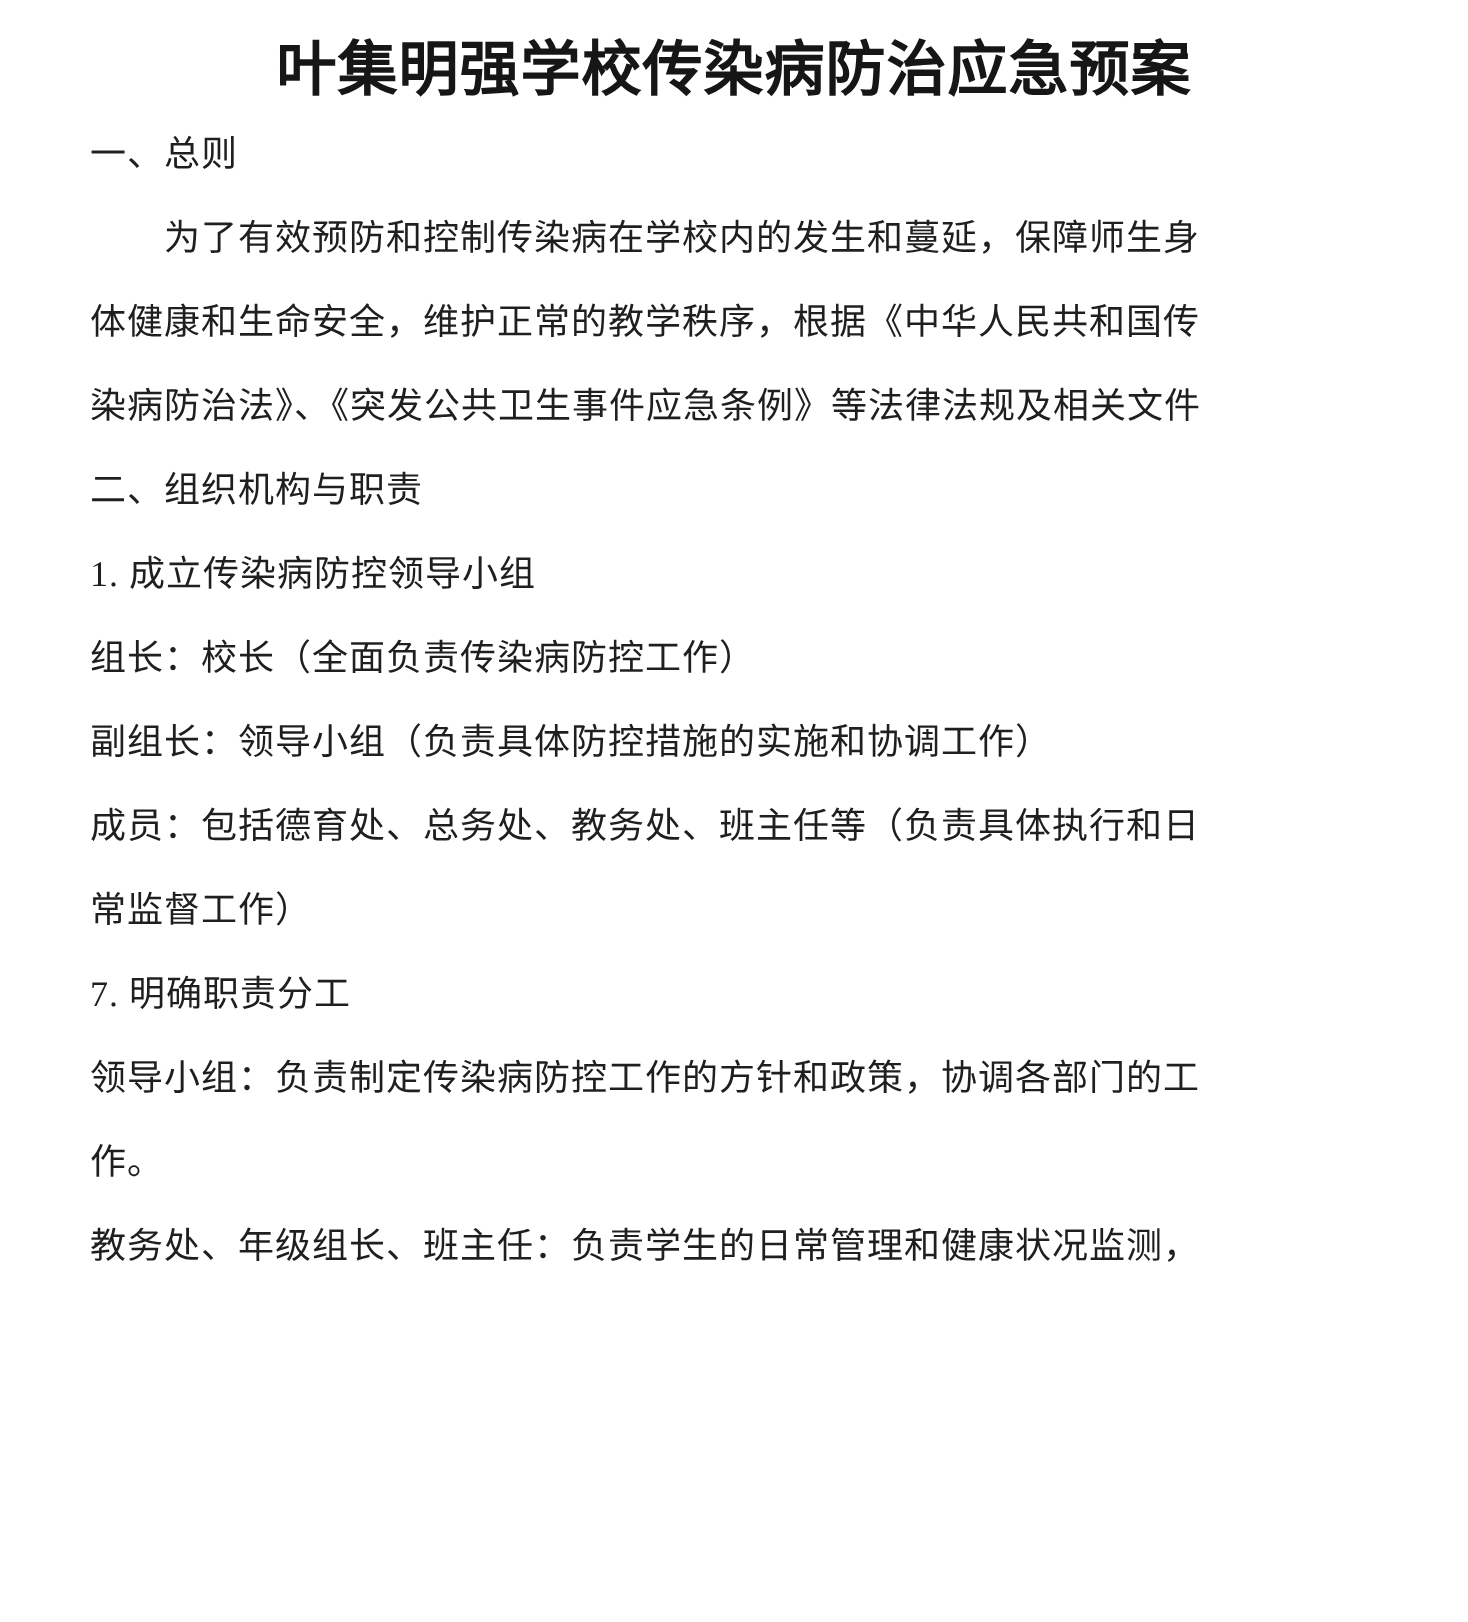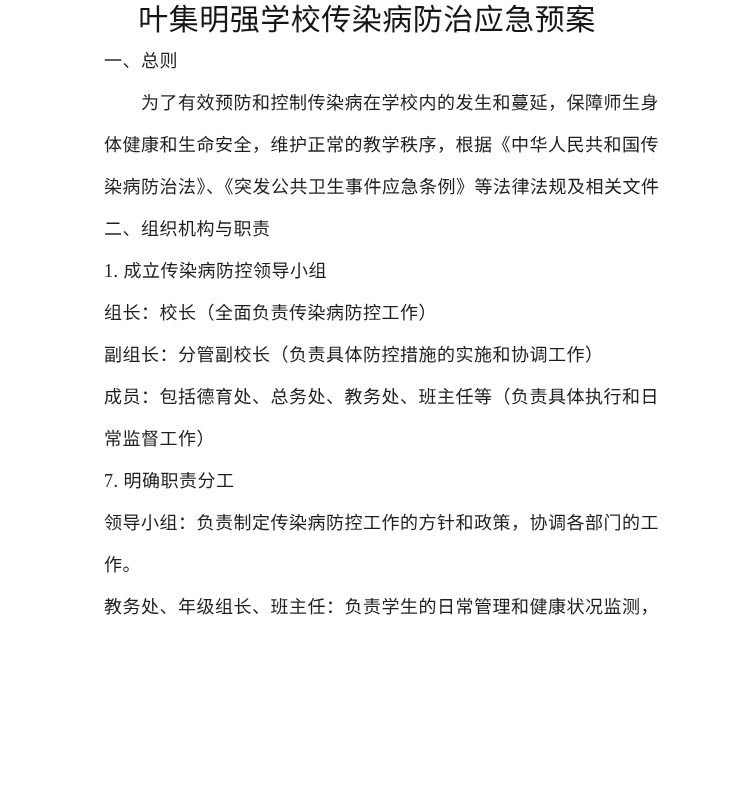--- a/index.html
+++ b/index.html
@@ -13,31 +13,31 @@
   .page {
     position: relative;
     width: 734px;
     height: 811px;
     background: #ffffff;
     overflow: hidden;
     color: #1f1f1f;
   }
   .doc-title {
     margin: 0;
-    padding-top: 0;
+    padding-top: 16px;
     height: 40px;
     line-height: 40px;
     text-align: center;
     font-size: 30px;
-    font-weight: 400;
+    font-weight: 700;
     letter-spacing: 0.5px;
     color: #161616;
   }
   .doc-body {
-    padding: 0 60px 0 104px;
+    padding: 0 60px 0 45px;
   }
   .doc-line {
     height: 42px;
     line-height: 42px;
     font-size: 18px;
     letter-spacing: 0.5px;
     white-space: nowrap;
     color: #1f1f1f;
   }
   .doc-line.indent-2 {
@@ -50,21 +50,21 @@
 <div class="page">
   <h1 class="doc-title">叶集明强学校传染病防治应急预案</h1>
   <div class="doc-body">
       <div class="doc-line">一、总则</div>
       <div class="doc-line indent-2">为了有效预防和控制传染病在学校内的发生和蔓延，保障师生身</div>
       <div class="doc-line">体健康和生命安全，维护正常的教学秩序，根据《中华人民共和国传</div>
       <div class="doc-line">染病防治法》、《突发公共卫生事件应急条例》等法律法规及相关文件</div>
       <div class="doc-line">二、组织机构与职责</div>
       <div class="doc-line">1. 成立传染病防控领导小组</div>
       <div class="doc-line">组长：校长（全面负责传染病防控工作）</div>
-      <div class="doc-line">副组长：分管副校长（负责具体防控措施的实施和协调工作）</div>
+      <div class="doc-line">副组长：领导小组（负责具体防控措施的实施和协调工作）</div>
       <div class="doc-line">成员：包括德育处、总务处、教务处、班主任等（负责具体执行和日</div>
       <div class="doc-line">常监督工作）</div>
       <div class="doc-line">7. 明确职责分工</div>
       <div class="doc-line">领导小组：负责制定传染病防控工作的方针和政策，协调各部门的工</div>
       <div class="doc-line">作。</div>
       <div class="doc-line">教务处、年级组长、班主任：负责学生的日常管理和健康状况监测，</div>
     </div>
 </div>
 
 </body></html>

